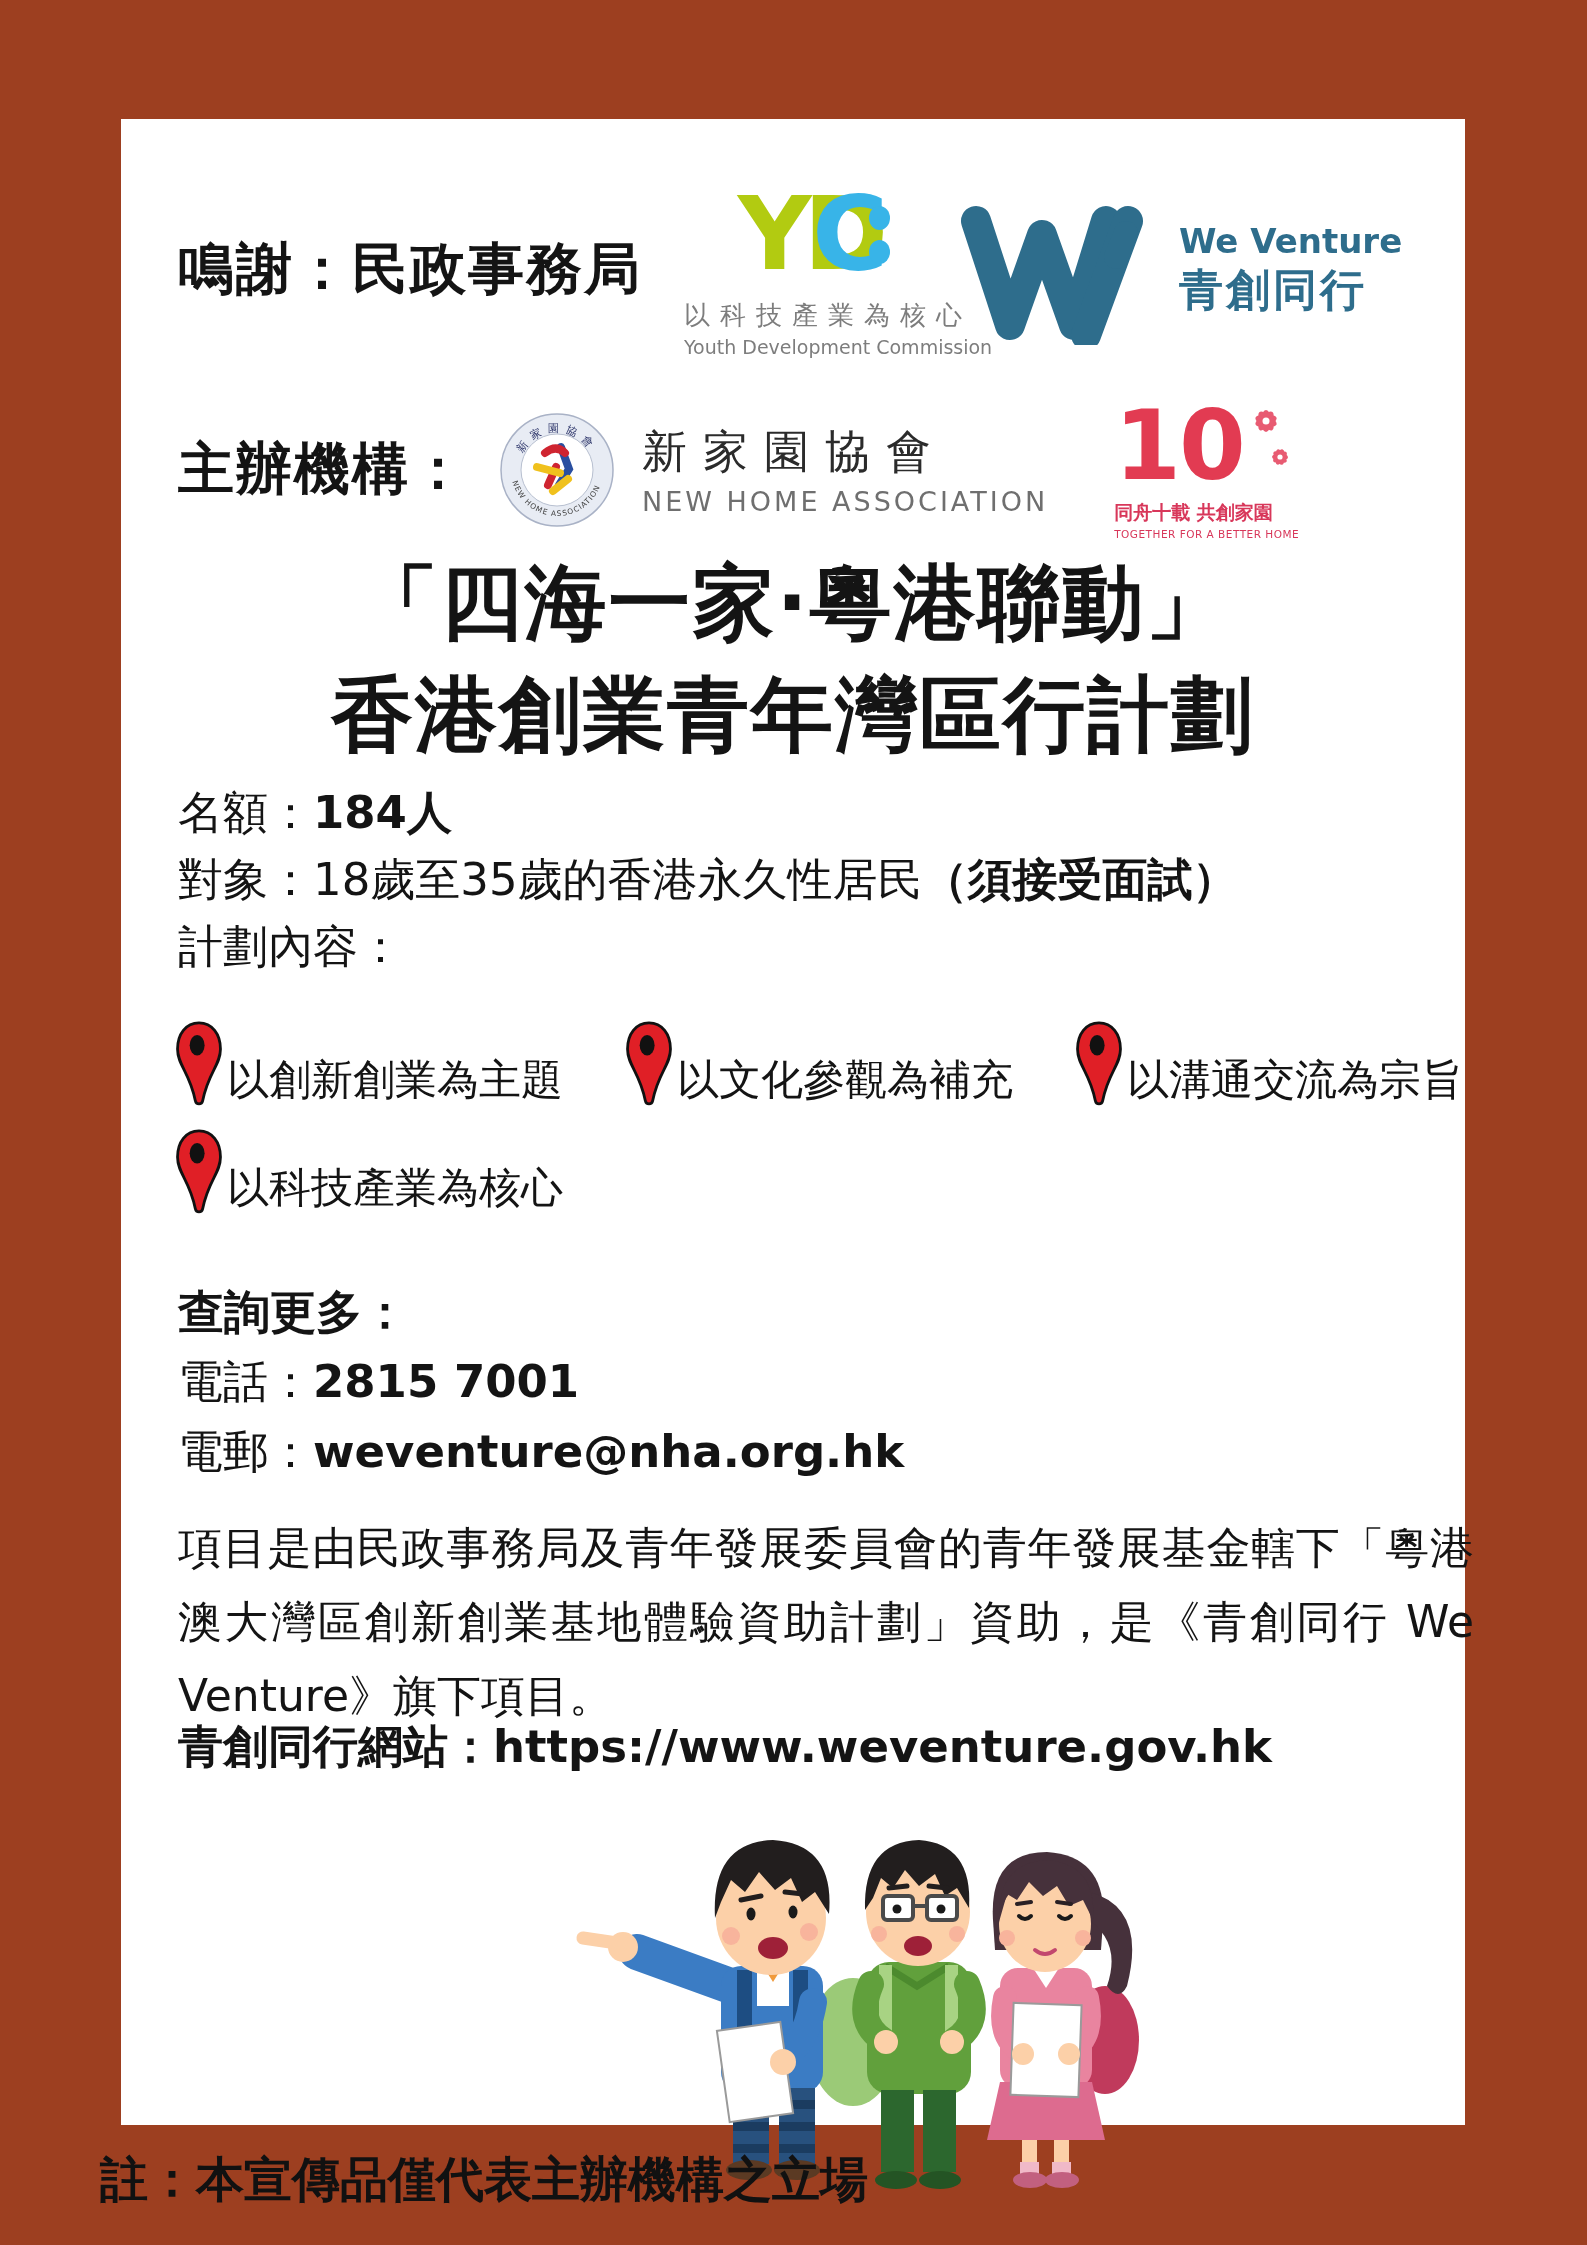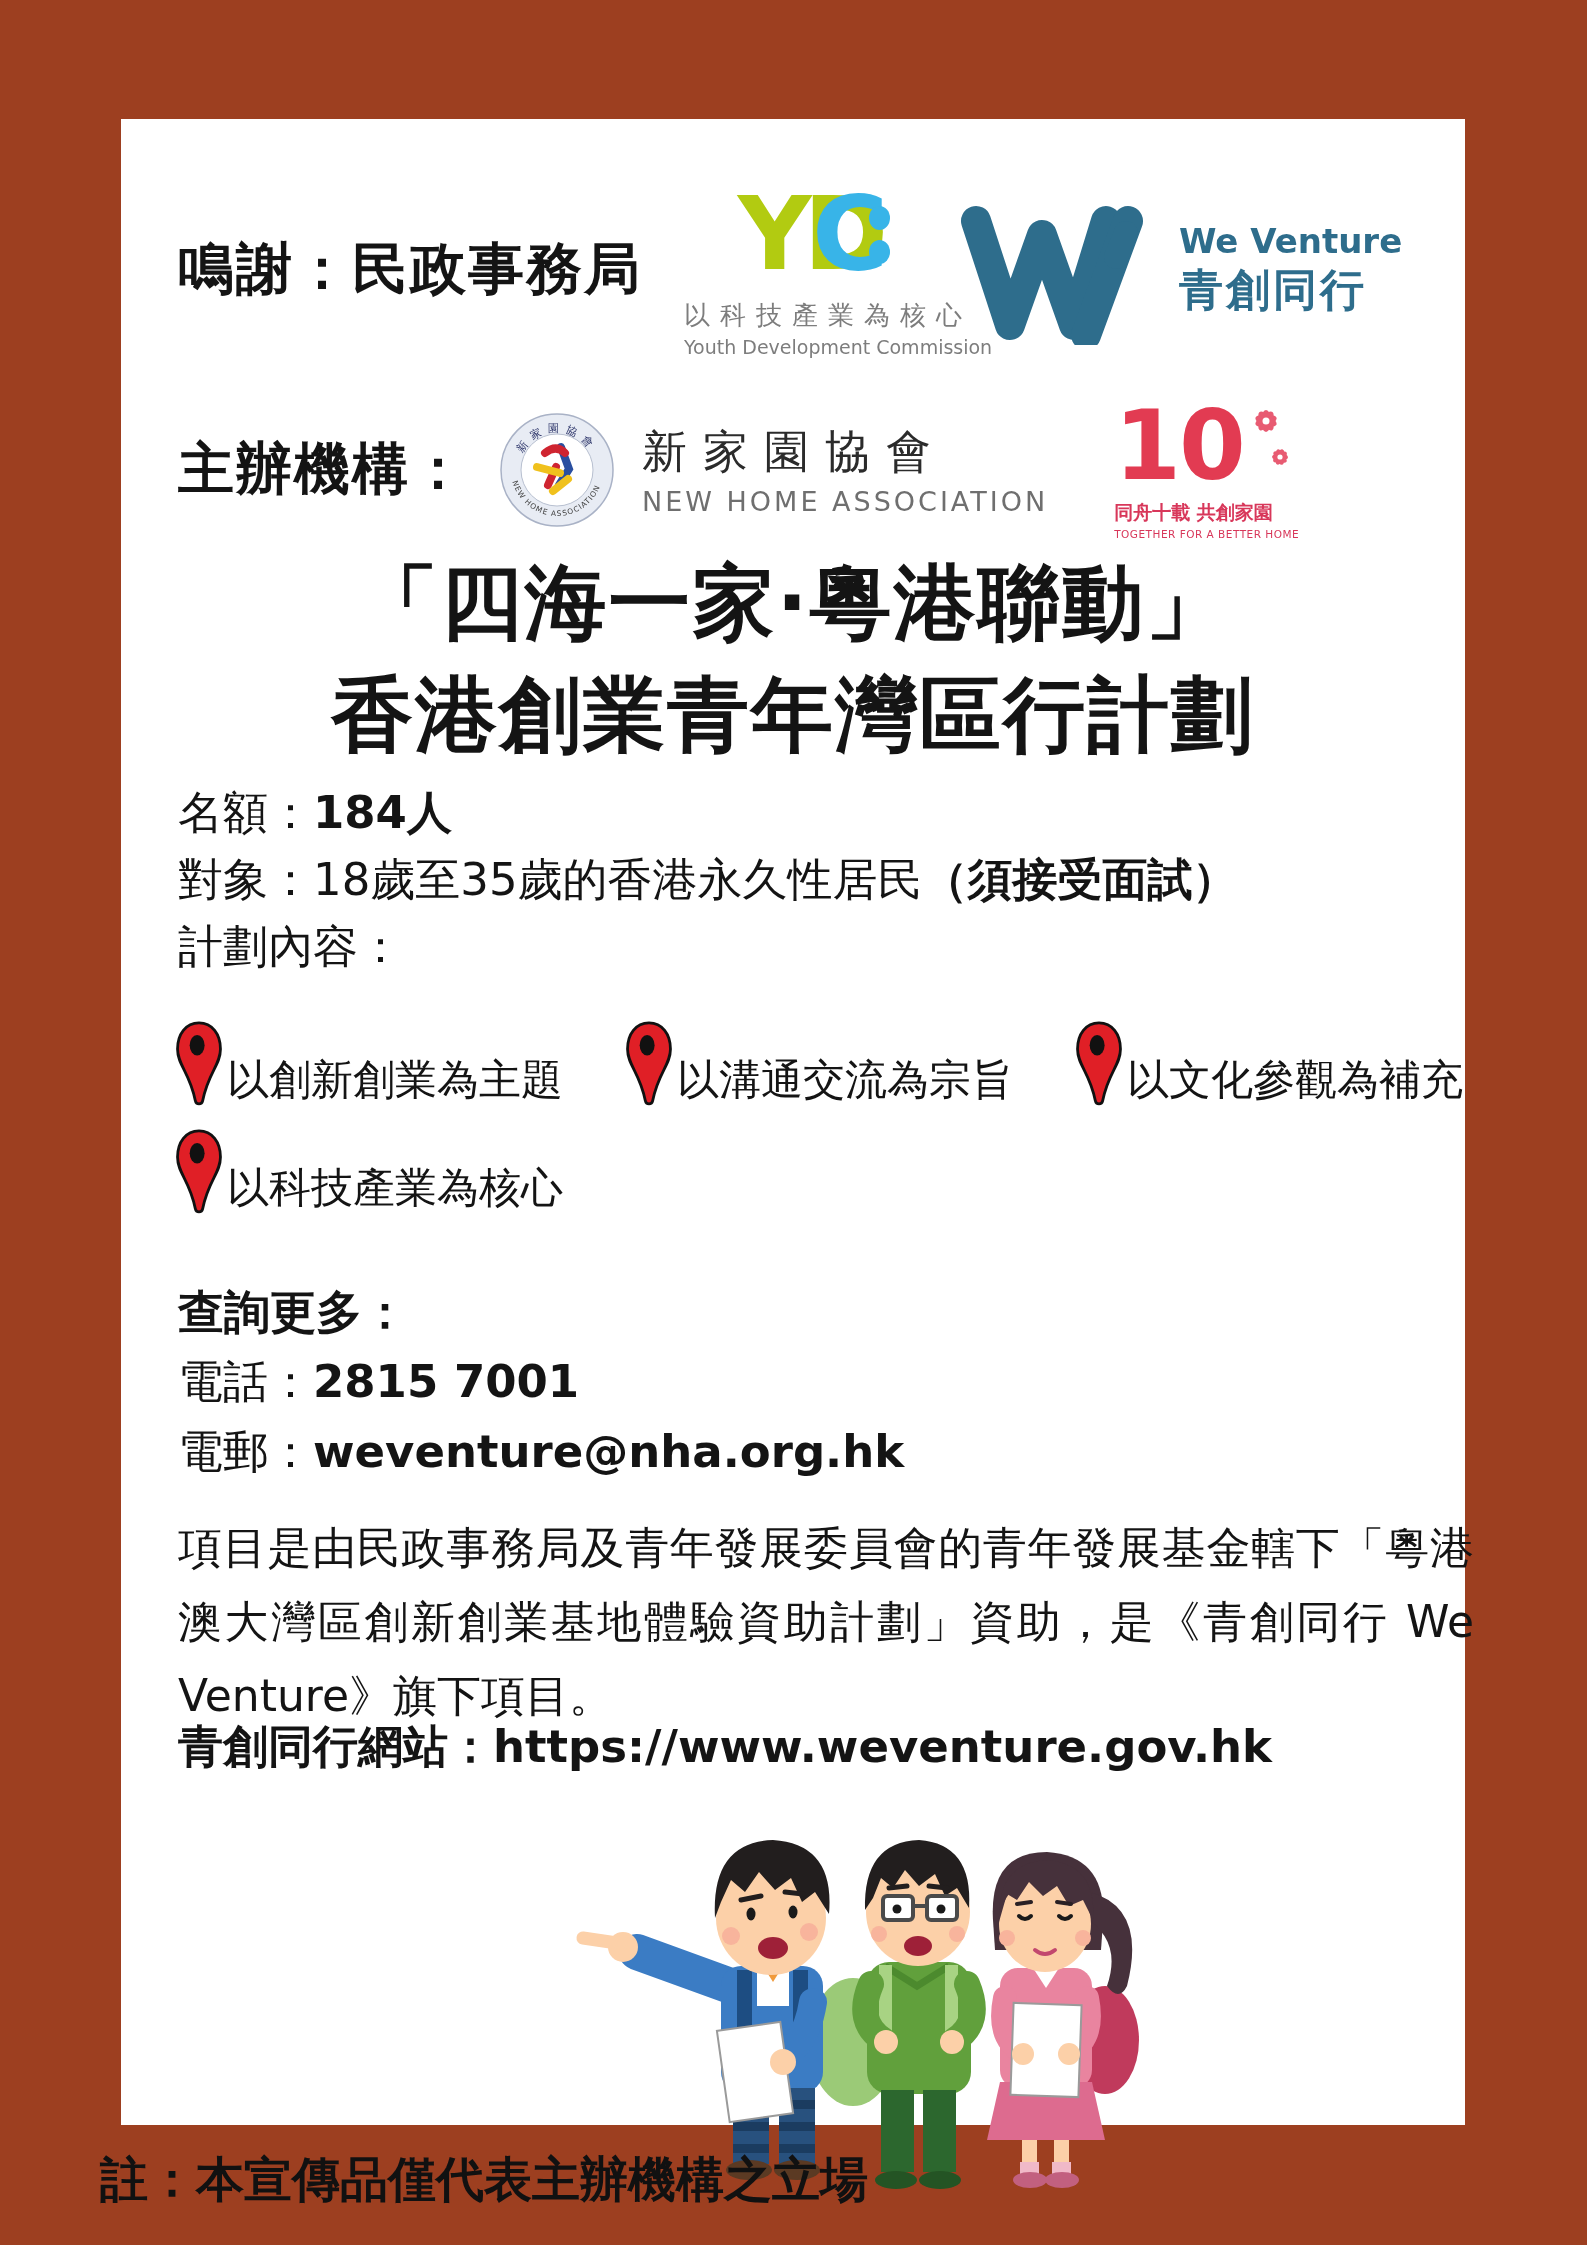--- a/index.html
+++ b/index.html
@@ -175,28 +175,28 @@
           <path d="M30 3 C16 3 7 15 7 31 C7 48 20 56 26 86 C27 91 33 91 34 86 C40 56 53 48 53 31 C53 15 44 3 30 3 Z" fill="#e01f26" stroke="#111" stroke-width="3"></path>
           <ellipse cx="28" cy="27" rx="8" ry="11" fill="#111"></ellipse>
         </svg>
         <span class="feat-text">以創新創業為主題</span>
       </div>
       <div class="feat">
         <svg class="pin" viewBox="0 0 60 94">
           <path d="M30 3 C16 3 7 15 7 31 C7 48 20 56 26 86 C27 91 33 91 34 86 C40 56 53 48 53 31 C53 15 44 3 30 3 Z" fill="#e01f26" stroke="#111" stroke-width="3"></path>
           <ellipse cx="28" cy="27" rx="8" ry="11" fill="#111"></ellipse>
         </svg>
-        <span class="feat-text">以溝通交流為宗旨</span>
+        <span class="feat-text">以文化參觀為補充</span>
       </div>
       <div class="feat">
         <svg class="pin" viewBox="0 0 60 94">
           <path d="M30 3 C16 3 7 15 7 31 C7 48 20 56 26 86 C27 91 33 91 34 86 C40 56 53 48 53 31 C53 15 44 3 30 3 Z" fill="#e01f26" stroke="#111" stroke-width="3"></path>
           <ellipse cx="28" cy="27" rx="8" ry="11" fill="#111"></ellipse>
         </svg>
-        <span class="feat-text">以文化參觀為補充</span>
+        <span class="feat-text">以溝通交流為宗旨</span>
       </div>
     </div>
     <div class="feat-line second">
       <div class="feat">
         <svg class="pin" viewBox="0 0 60 94">
           <path d="M30 3 C16 3 7 15 7 31 C7 48 20 56 26 86 C27 91 33 91 34 86 C40 56 53 48 53 31 C53 15 44 3 30 3 Z" fill="#e01f26" stroke="#111" stroke-width="3"></path>
           <ellipse cx="28" cy="27" rx="8" ry="11" fill="#111"></ellipse>
         </svg>
         <span class="feat-text">以科技產業為核心</span>
       </div>

